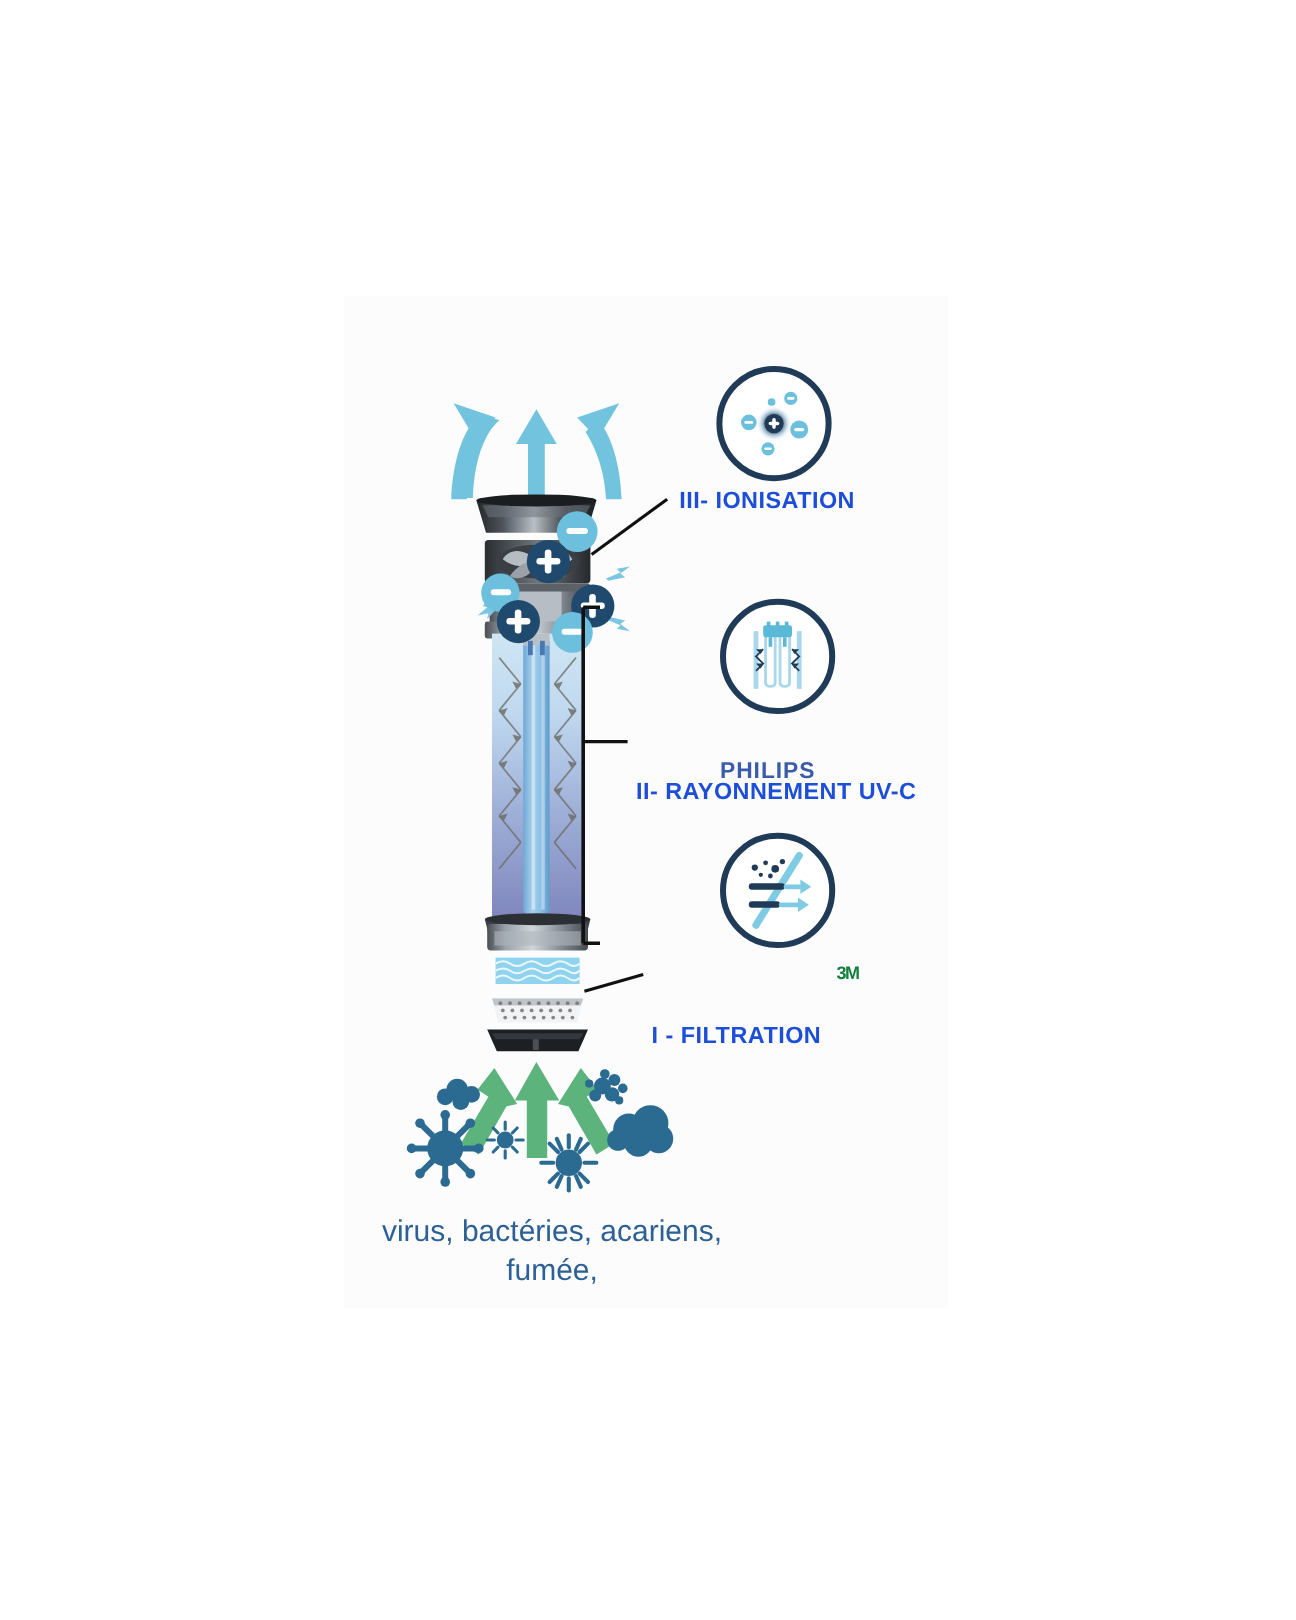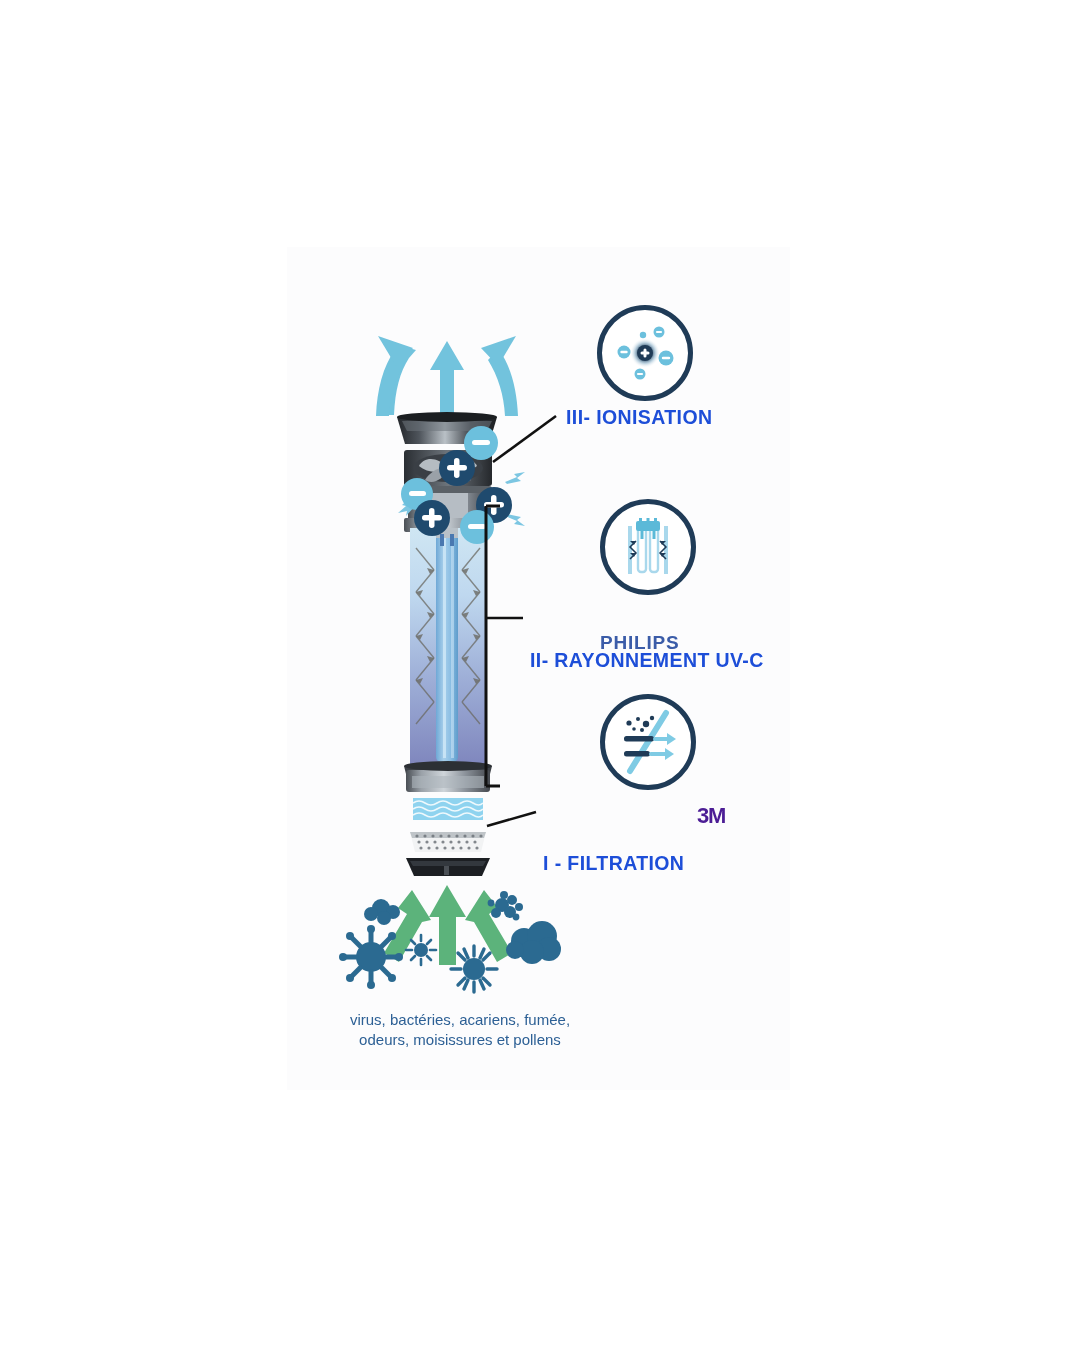--- a/index.html
+++ b/index.html
@@ -31,21 +31,21 @@
     font-weight: 400;
     color: #7cc6e2;
     letter-spacing: .1px;
     white-space: nowrap;
   }
   .bottom-caption {
     position: absolute;
     left: 290px; top: 1010px;
     width: 340px;
     text-align: center;
-    font-size: 15px;
+    font-size: 25px;
     line-height: 1.32;
     color: #2d6095;
     font-weight: 400;
   }
   .bottom-caption span { display: block; }
 
   .step-label {
     position: absolute;
     font-size: 19.5px;
     font-weight: bold;
@@ -61,23 +61,23 @@
     position: absolute;
     left: 600px; top: 632px;
     font-size: 19px;
     font-weight: bold;
     color: #3b5ca8;
     letter-spacing: .8px;
   }
   .brand-3m {
     position: absolute;
     left: 697px; top: 803px;
-    font-size: 22px;
+    font-size: 15px;
     font-weight: bold;
-    color: #4c1d95;
+    color: #15803d;
     letter-spacing: -1.2px;
     font-family: "Liberation Sans", sans-serif;
   }
 
   
   .icon-circle {
     position: absolute;
     width: 96px; height: 96px;
     border-radius: 50%;
     border: 5px solid #1f3b57;
@@ -509,16 +509,15 @@
         <rect x="48" y="38" width="16" height="4" rx="2"></rect>
         <path d="M62 34 L71 40 L62 46 Z"></path>
         <rect x="44" y="53" width="18" height="4" rx="2"></rect>
         <path d="M60 49 L69 55 L60 61 Z"></path>
       </g>
     </svg>
   </div>
 
   <div class="bottom-caption">
     <span>virus, bactéries, acariens, fumée,</span>
-    <span>odeurs, moisissures et pollens</span>
   </div>
 
 </div>
 
 </body></html>

